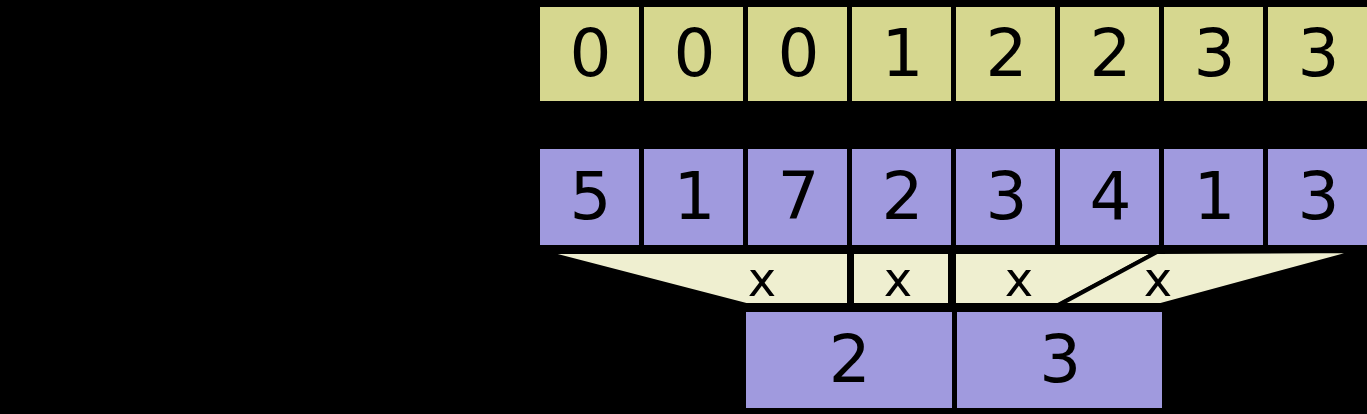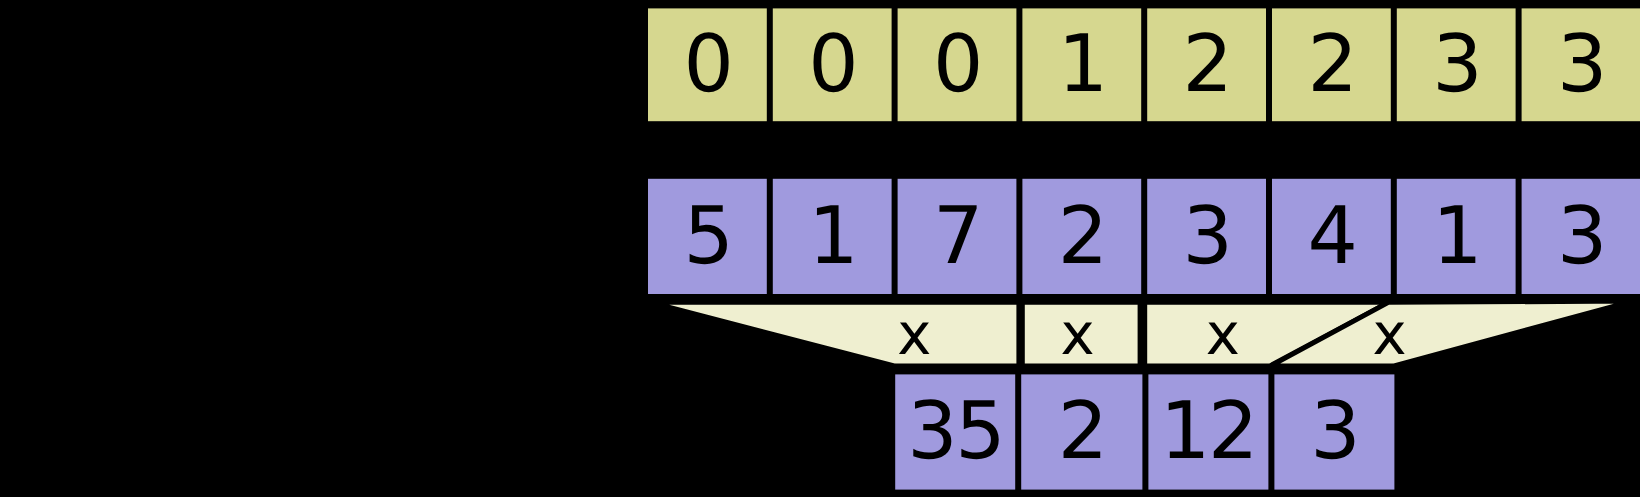--- a/index.html
+++ b/index.html
@@ -111,19 +111,17 @@
     <div class="cell purple">1</div>
     <div class="cell purple">3</div>
   </div>
 
   <span class="op" id="op-0">x</span>
   <span class="op" id="op-1">x</span>
   <span class="op" id="op-2">x</span>
   <span class="op" id="op-3">x</span>
 
   <div class="row" id="results-row">
-    <div class="cell purple">35</div>
     <div class="cell purple">2</div>
-    <div class="cell purple">12</div>
     <div class="cell purple">3</div>
   </div>
 
 </div>
 
 </body></html>

